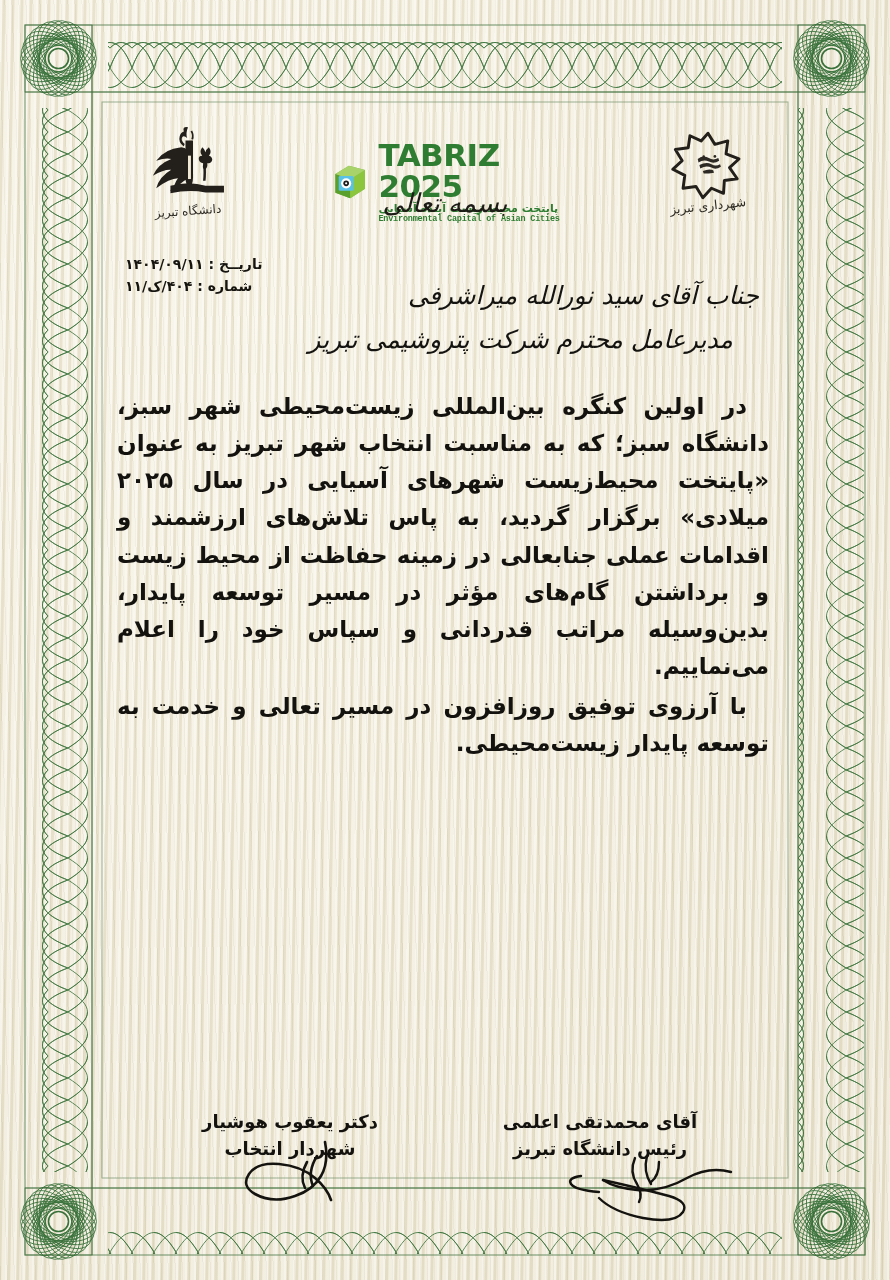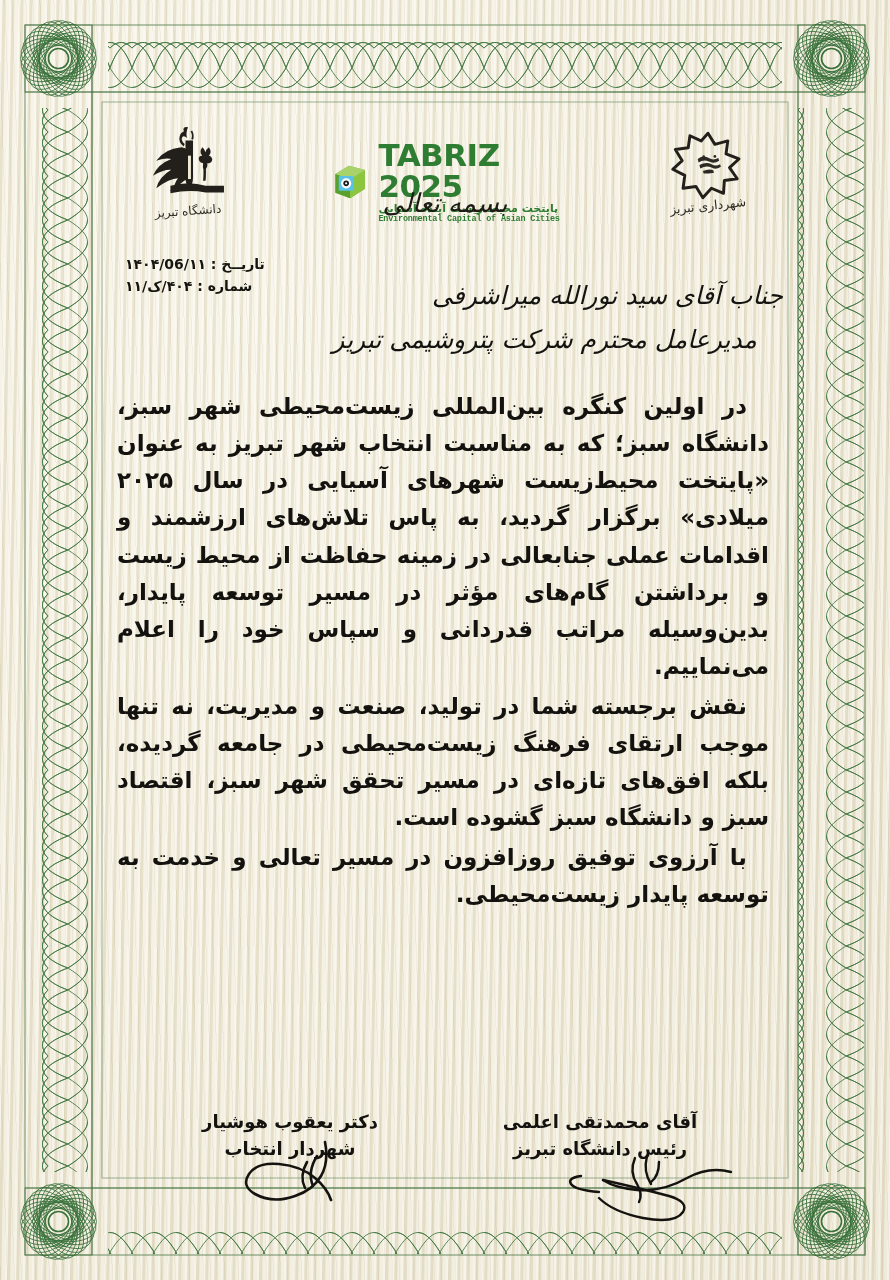--- a/index.html
+++ b/index.html
@@ -92,20 +92,21 @@
     text-align:left;direction:rtl;
     font-family:"DejaVu Sans",sans-serif;
     font-weight:bold;font-size:14px;color:#16140f;line-height:1.55;
   }
   .meta div{white-space:nowrap;}
 
   
   .addressee{
     margin-top:52px;
     text-align:right;
+    padding-right:24px;
     font-family:"DejaVu Serif","Liberation Serif",serif;
     font-style:italic;
     color:#141310;
     line-height:1.75;
   }
   .addr-1{font-size:25px;letter-spacing:0.5px;}
   .addr-2{font-size:25px;letter-spacing:0.5px;padding-right:26px;}
 
   
   .body-text{
@@ -347,32 +348,31 @@
           <div class="t25-fa">پایتخت محیط زیست آینده آسیایی</div>
           <div class="t25-en">Environmental Capital of Asian Cities</div>
         </div>
       </div>
     </div>
 
     <div class="basmala" style="position:absolute;left:0;right:0;top:88px;">بسمه تعالی</div>
   </div>
 
   <div class="meta">
-    <div>تاریــخ : ۱۴۰۴/06/۱۱</div>
+    <div>تاریــخ : ۱۴۰۴/۰۹/۱۱</div>
     <div>شماره : ۴۰۴/ک/۱۱</div>
   </div>
 
   <div class="addressee">
     <div class="addr-1">جناب آقای سید نورالله میراشرفی</div>
     <div class="addr-2">مدیرعامل محترم شرکت پتروشیمی تبریز</div>
   </div>
 
   <div class="body-text">
     <p>در اولین کنگره بین‌المللی زیست‌محیطی شهر سبز، دانشگاه سبز؛ که به مناسبت انتخاب شهر تبریز به عنوان «پایتخت محیط‌زیست شهرهای آسیایی در سال ۲۰۲۵ میلادی» برگزار گردید، به پاس تلاش‌های ارزشمند و اقدامات عملی جنابعالی در زمینه حفاظت از محیط زیست و برداشتن گام‌های مؤثر در مسیر توسعه پایدار، بدین‌وسیله مراتب قدردانی و سپاس خود را اعلام می‌نماییم.</p>
-    <p>نقش برجسته شما در تولید، صنعت و مدیریت، نه تنها موجب ارتقای فرهنگ زیست‌محیطی در جامعه گردیده، بلکه افق‌های تازه‌ای در مسیر تحقق شهر سبز، اقتصاد سبز و دانشگاه سبز گشوده است.</p>
     <p>با آرزوی توفیق روزافزون در مسیر تعالی و خدمت به توسعه پایدار زیست‌محیطی.</p>
   </div>
 
   <div class="signatures">
 
     <div class="sig">
       <div class="sig-name">آقای محمدتقی اعلمی</div>
       <div class="sig-role">رئیس دانشگاه تبریز</div>
       <svg class="sig-mark" viewBox="0 0 270 90">
         <g fill="none" stroke="#15130f" stroke-width="2.4" stroke-linecap="round">

